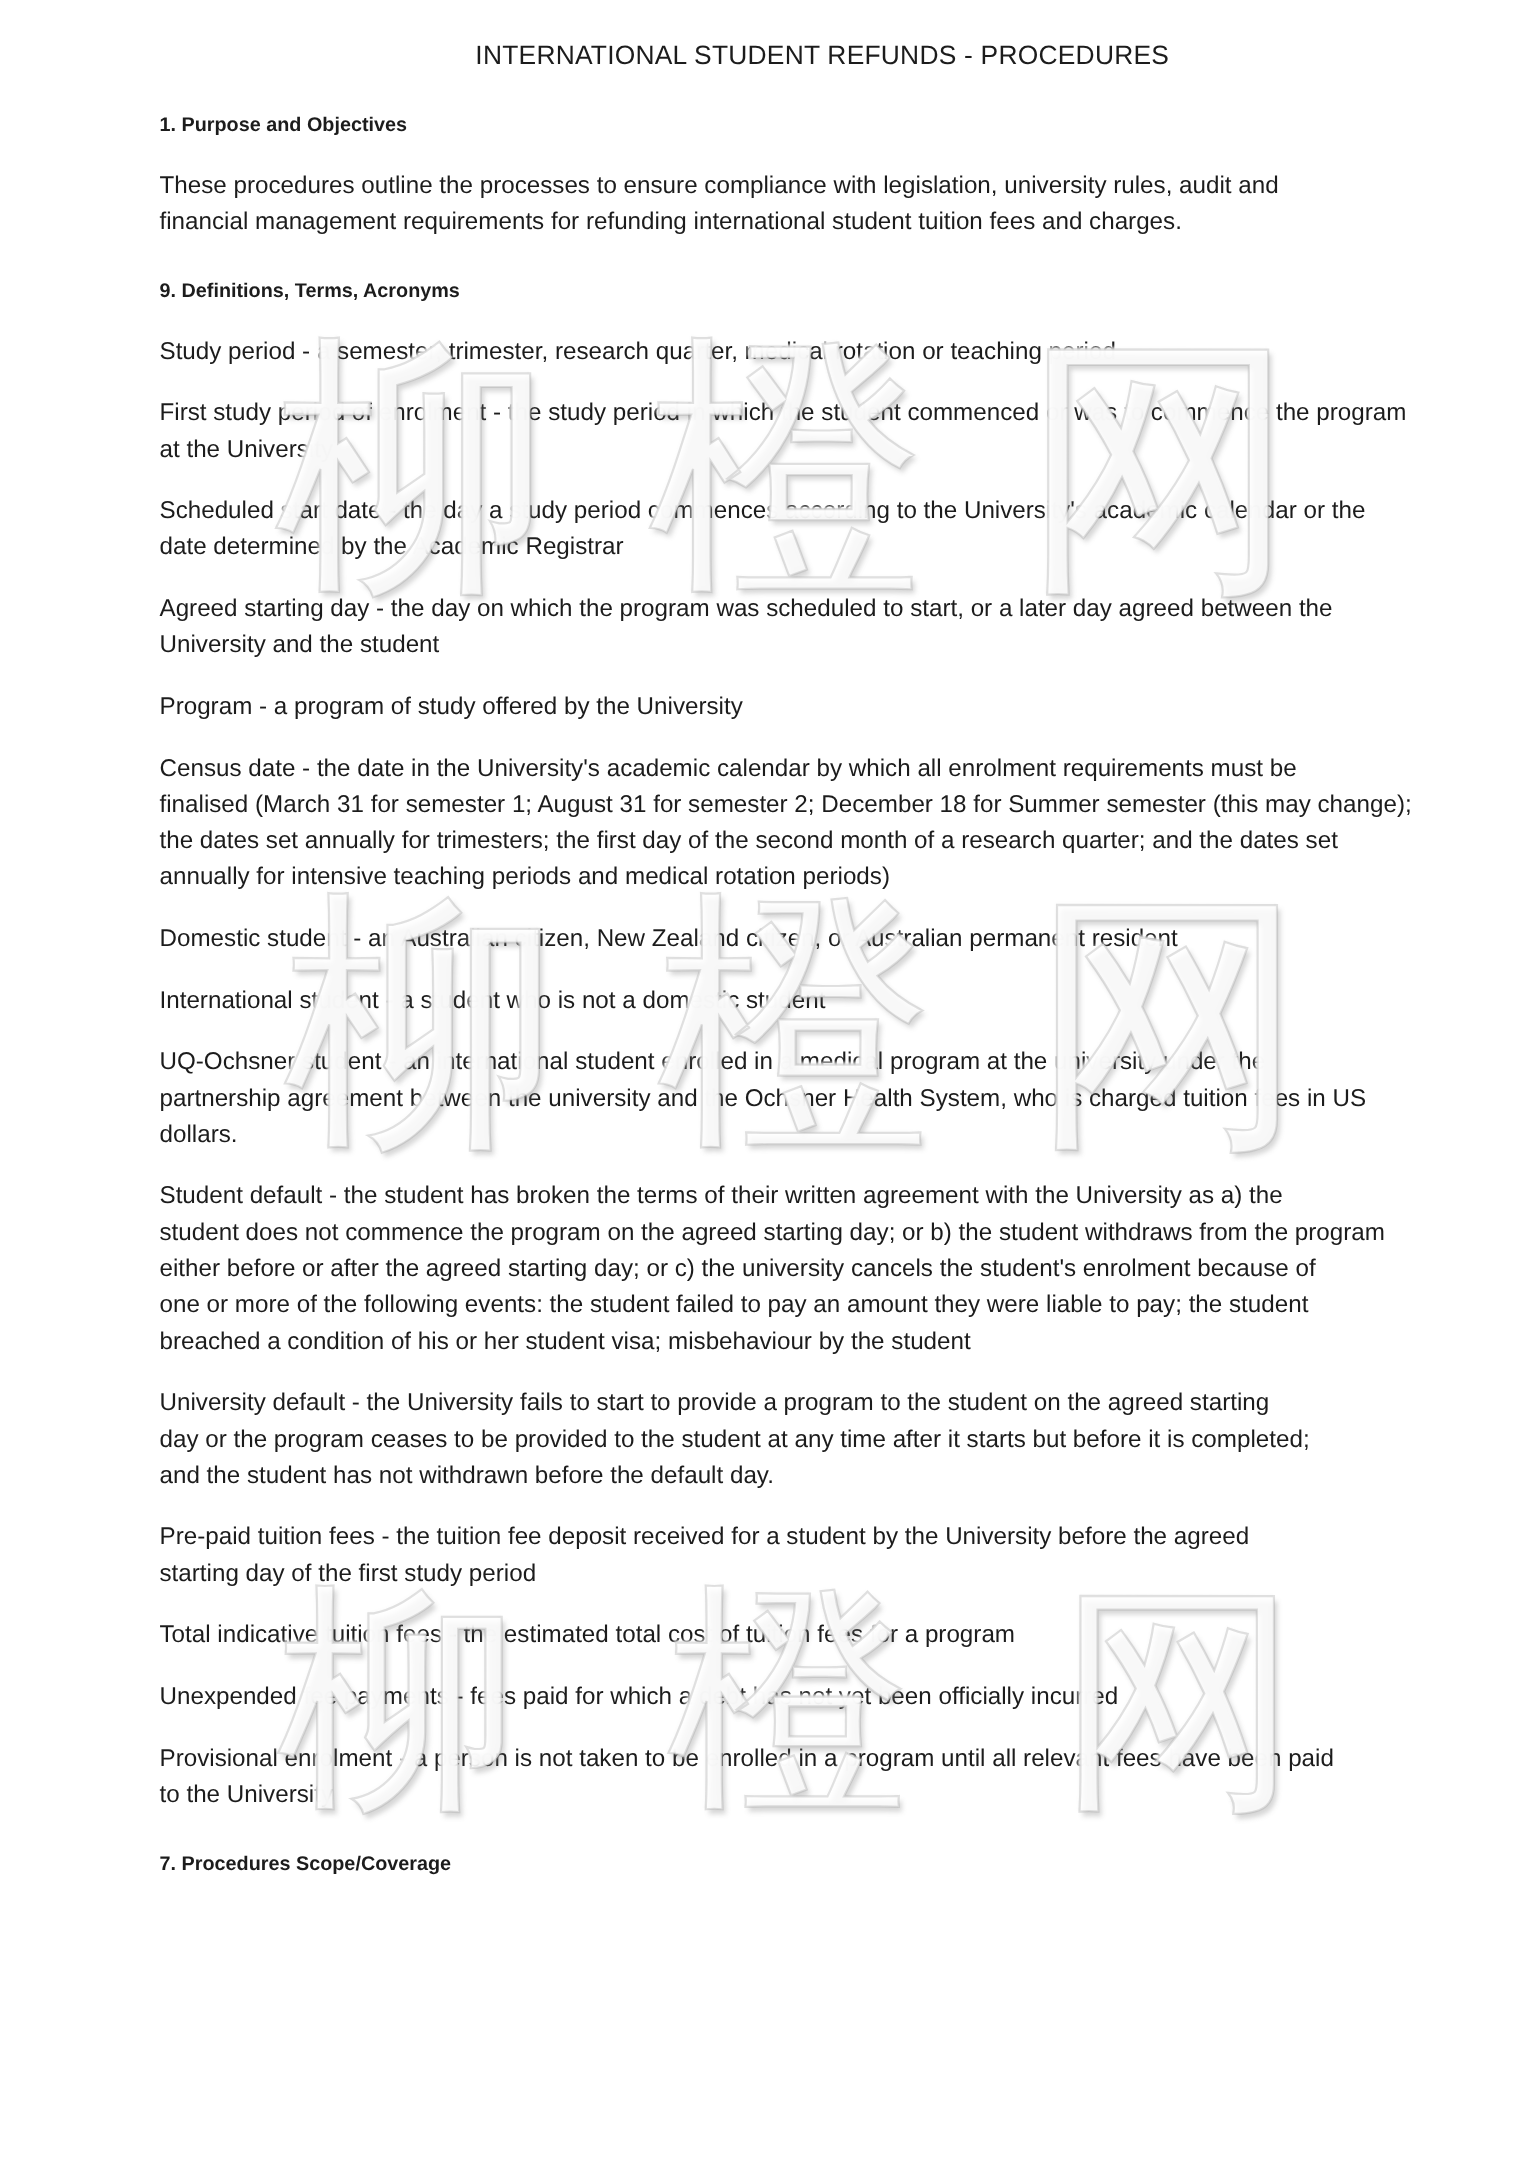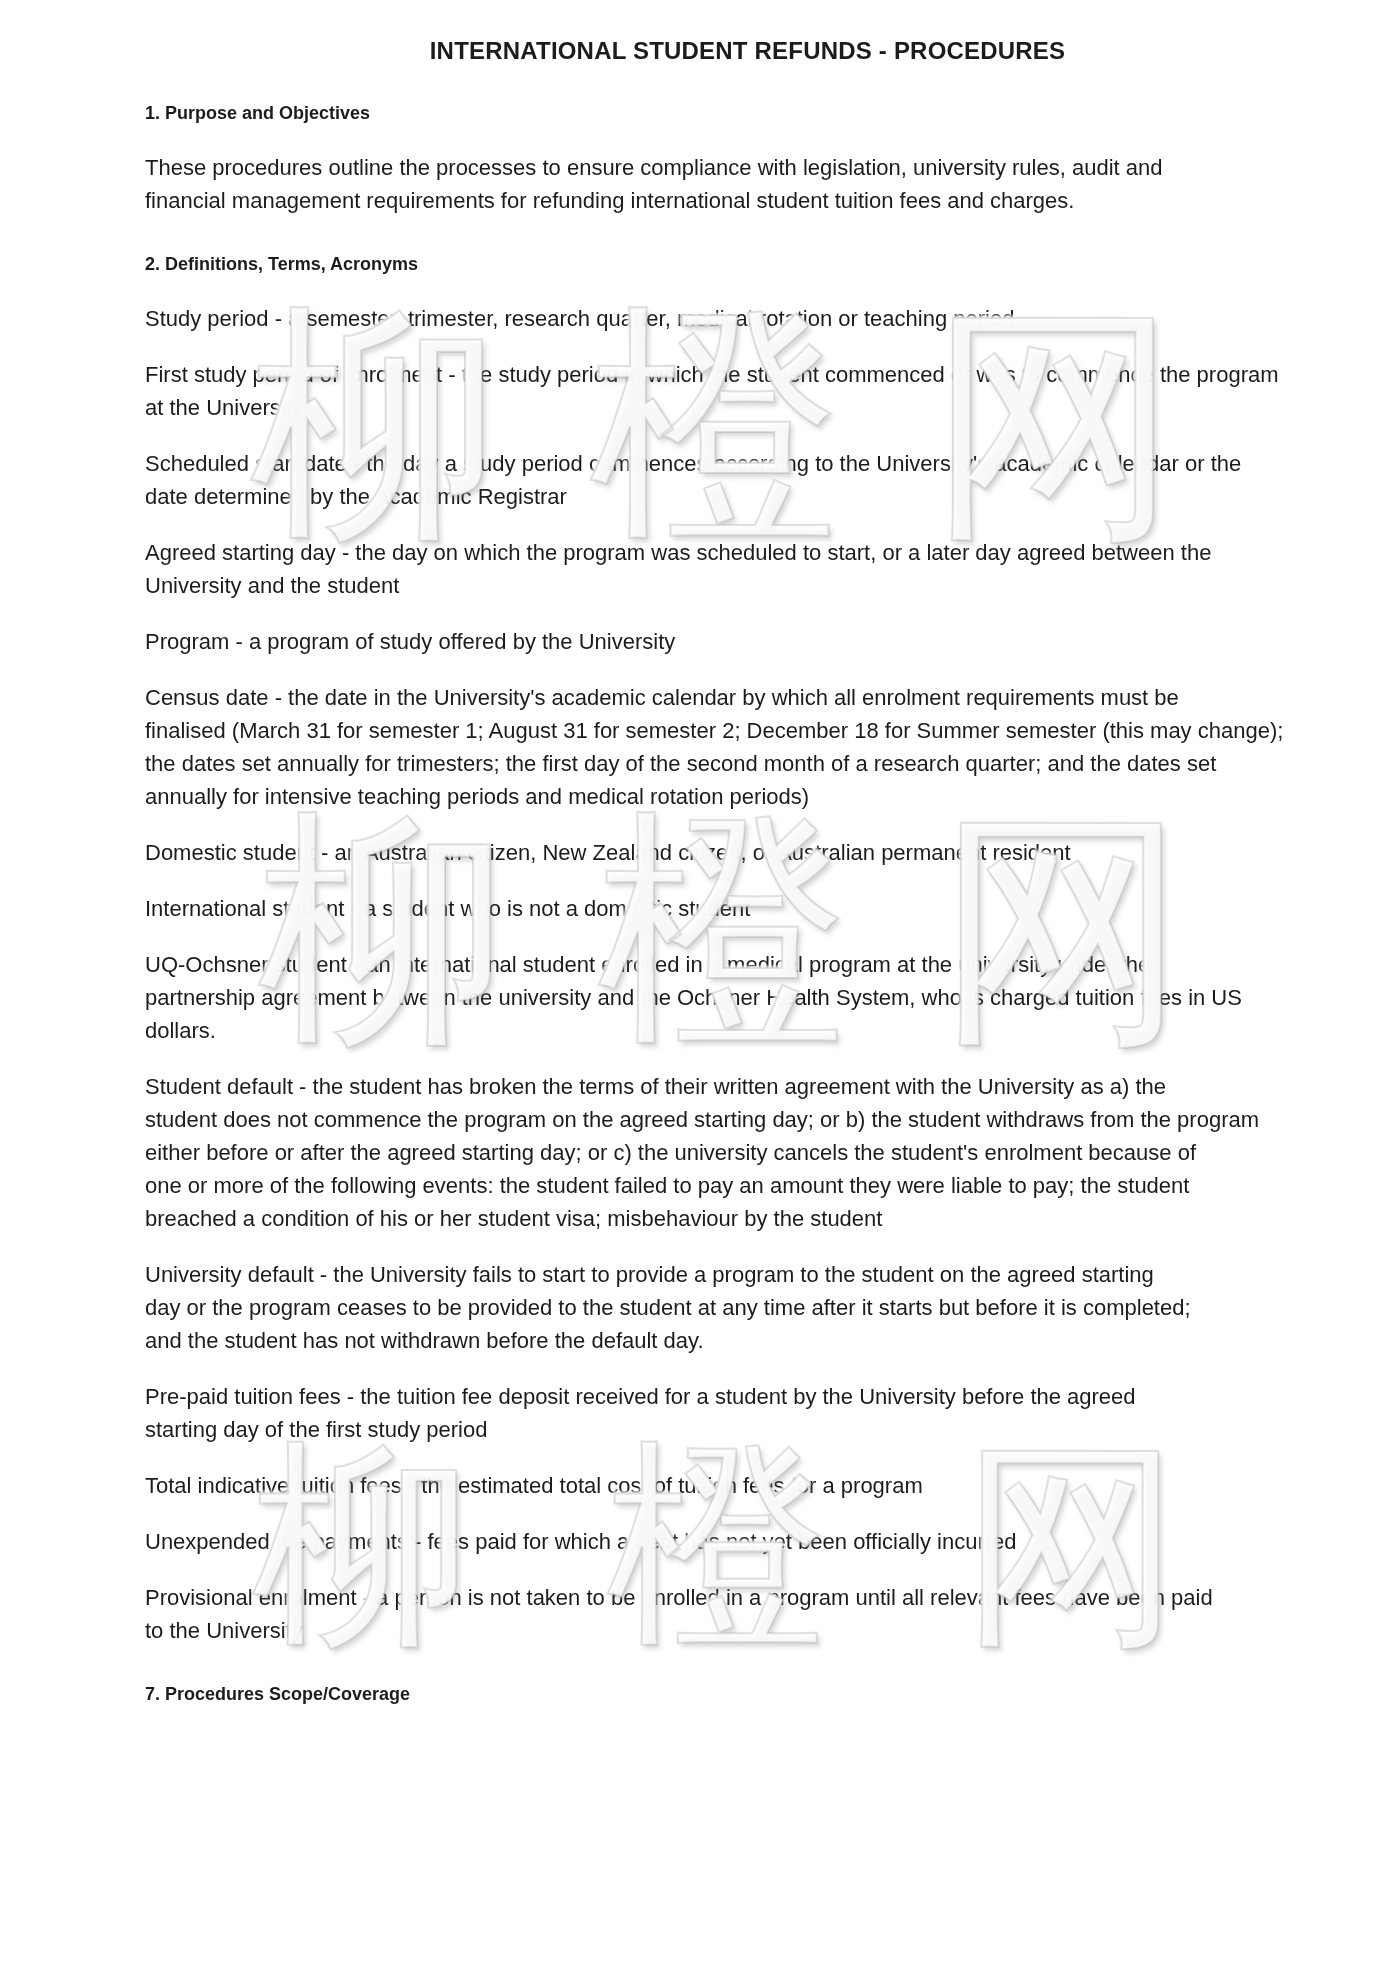--- a/index.html
+++ b/index.html
@@ -17,21 +17,21 @@
   .content {
     position: absolute;
     left: 145px;
     top: 36px;
     width: 1205px;
     z-index: 1;
   }
 
   .doc-title {
     font-size: 24px;
-    font-weight: bold;
+    font-weight: normal;
     text-align: center;
     margin: 0 0 0 0;
     line-height: 30px;
     letter-spacing: 0.2px;
   }
   .h-section {
     font-size: 18px;
     font-weight: bold;
     margin: 32px 0 0 0;
     line-height: 30px;
@@ -91,21 +91,21 @@
   </div>
 
   <main class="content">
 
     <div class="doc-title">INTERNATIONAL STUDENT REFUNDS - PROCEDURES</div>
 
     <div class="h-section">1. Purpose and Objectives</div>
     <p class="para first-after-heading">These procedures outline the processes to ensure compliance with legislation, university rules, audit and
 financial management requirements for refunding international student tuition fees and charges.</p>
 
-    <div class="h-section">2. Definitions, Terms, Acronyms</div>
+    <div class="h-section">9. Definitions, Terms, Acronyms</div>
     <p class="para first-after-heading">Study period - a semester, trimester, research quarter, medical rotation or teaching period</p>
     <p class="para">First study period of enrolment - the study period in which the student commenced or was to commence the program
 at the University</p>
     <p class="para">Scheduled start date - the day a study period commences according to the University's academic calendar or the
 date determined by the Academic Registrar</p>
     <p class="para">Agreed starting day - the day on which the program was scheduled to start, or a later day agreed between the
 University and the student</p>
     <p class="para">Program - a program of study offered by the University</p>
     <p class="para">Census date - the date in the University's academic calendar by which all enrolment requirements must be
 finalised (March 31 for semester 1; August 31 for semester 2; December 18 for Summer semester (this may change);

